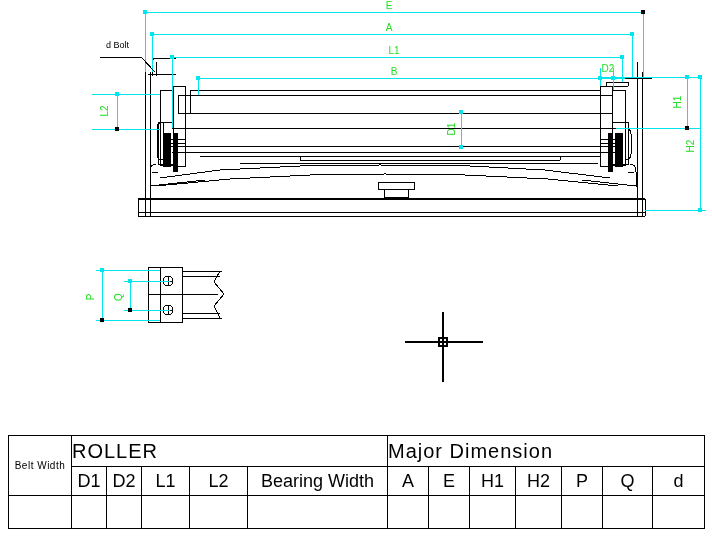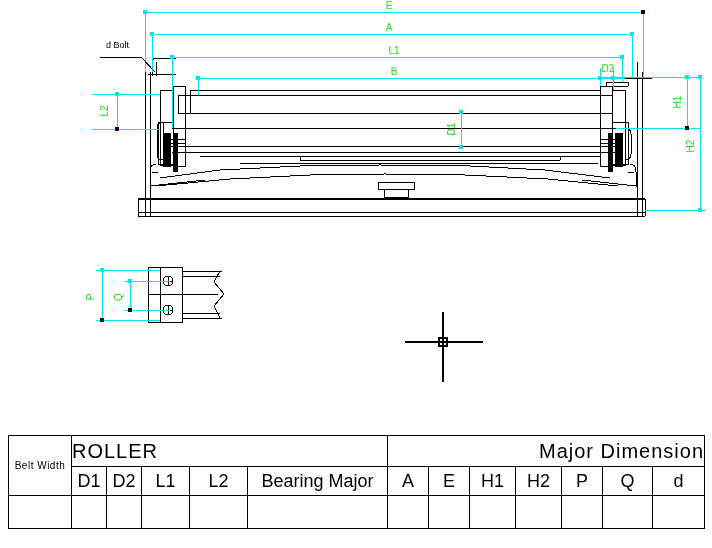--- a/index.html
+++ b/index.html
@@ -274,28 +274,28 @@
           <col style="width:46px">
         <col style="width:46px">
           <col style="width:41px">
           <col style="width:50px">
         <col style="width:52px">
       </colgroup>
       <tbody>
           <tr>
         <td rowspan="2" class="tbltext" style="border:1px solid #000;text-align:center;vertical-align:middle;font-size:10px;letter-spacing:0.5px;">Belt Width</td>
         <td colspan="5" class="tbltext" style="border:1px solid #000;vertical-align:middle;font-size:20px;height:30px;letter-spacing:1px;">ROLLER</td>
-        <td colspan="7" class="tbltext" style="border:1px solid #000;text-align:right;vertical-align:middle;font-size:20px;height:30px;letter-spacing:1px;">Major Dimension</td>
+        <td colspan="7" class="tbltext" style="border:1px solid #000;text-align:left;vertical-align:middle;font-size:20px;height:30px;letter-spacing:1px;">Major Dimension</td>
       </tr>
       <tr>
         <td class="tbltext" style="border:1px solid #000;text-align:center;font-size:18px;height:28px;">D1</td>
         <td class="tbltext" style="border:1px solid #000;text-align:center;font-size:18px;height:28px;">D2</td>
         <td class="tbltext" style="border:1px solid #000;text-align:center;font-size:18px;height:28px;">L1</td>
         <td class="tbltext" style="border:1px solid #000;text-align:center;font-size:18px;height:28px;">L2</td>
-        <td class="tbltext" style="border:1px solid #000;text-align:center;font-size:18px;height:28px;">Bearing Major</td>
+        <td class="tbltext" style="border:1px solid #000;text-align:center;font-size:18px;height:28px;">Bearing Width</td>
         <td class="tbltext" style="border:1px solid #000;text-align:center;font-size:18px;height:28px;">A</td>
         <td class="tbltext" style="border:1px solid #000;text-align:center;font-size:18px;height:28px;">E</td>
         <td class="tbltext" style="border:1px solid #000;text-align:center;font-size:18px;height:28px;">H1</td>
         <td class="tbltext" style="border:1px solid #000;text-align:center;font-size:18px;height:28px;">H2</td>
         <td class="tbltext" style="border:1px solid #000;text-align:center;font-size:18px;height:28px;">P</td>
         <td class="tbltext" style="border:1px solid #000;text-align:center;font-size:18px;height:28px;">Q</td>
         <td class="tbltext" style="border:1px solid #000;text-align:center;font-size:18px;height:28px;">d</td>
       </tr>
       <tr>
         <td style="border:1px solid #000;height:32px;"></td>

